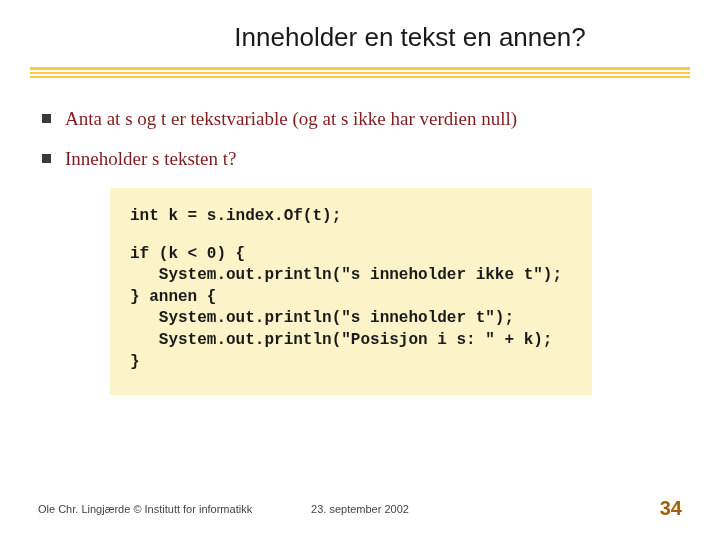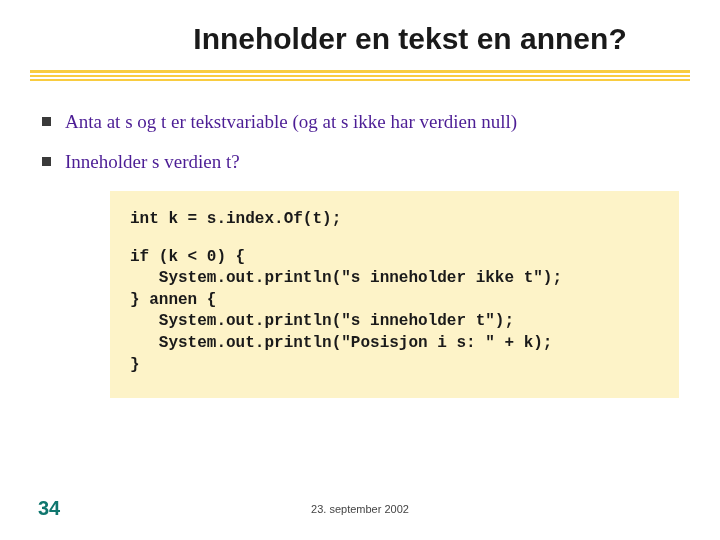--- a/index.html
+++ b/index.html
@@ -9,23 +9,23 @@
     background: #ffffff;
     font-family: Arial, Helvetica, sans-serif;
     position: relative;
     overflow: hidden;
   }
   .title-area {
     padding: 22px 30px 0 30px;
     text-align: center;
   }
   .title {
-    font-size: 30px;
+    font-size: 26px;
     color: #1a1a1a;
-    font-weight: 700;
+    font-weight: 400;
     margin-left: 100px;
   }
   .underline-wrap {
     margin: 14px 30px 0 30px;
   }
   .yellow-line {
     height: 3px;
     background: #f9cc3f;
     width: 100%;
     margin-bottom: 2px;
@@ -43,27 +43,27 @@
     width: 9px;
     height: 9px;
     background: #3a3a3a;
     margin-top: 6px;
     margin-right: 14px;
     flex-shrink: 0;
   }
   .bullet-text {
     font-family: "Times New Roman", Times, serif;
     font-size: 19px;
-    color: #4c1d95;
+    color: #7f1d1d;
   }
   .code-box {
     margin: 8px 0 0 68px;
     background: #fdf3c8;
     padding: 18px 20px 22px 20px;
-    width: 569px;
+    width: 482px;
   }
   .code-line {
     font-family: "Courier New", Courier, monospace;
     font-size: 16px;
     font-weight: bold;
     color: #1a1a1a;
     white-space: pre;
     line-height: 1.35;
   }
   .code-gap { height: 16px; }
@@ -80,21 +80,21 @@
     color: #444;
   }
   .footer-center {
     position: absolute;
     left: 50%;
     transform: translateX(-50%);
   }
   .page-num {
     font-size: 20px;
     font-weight: bold;
-    color: #0f766e;
+    color: #a16207;
   }
 </style>
 </head>
 <body>
 
 <div class="title-area">
   <div class="title">Inneholder en tekst en annen?</div>
 </div>
 
 <div class="underline-wrap">
@@ -105,32 +105,33 @@
 
 <div class="content">
 
   <div class="bullet-row">
     <div class="bullet-icon"></div>
     <div class="bullet-text">Anta at s og t er tekstvariable (og at s ikke har verdien null)</div>
   </div>
 
   <div class="bullet-row">
     <div class="bullet-icon"></div>
-    <div class="bullet-text">Inneholder s verdien t?</div>
+    <div class="bullet-text">Inneholder s teksten t?</div>
   </div>
 
   <div class="code-box">
     <div class="code-line">int k = s.index.Of(t);</div>
     <div class="code-gap"></div>
     <div class="code-line">if (k &lt; 0) {</div>
     <div class="code-line">   System.out.println("s inneholder ikke t");</div>
     <div class="code-line">} annen {</div>
     <div class="code-line">   System.out.println("s inneholder t");</div>
     <div class="code-line">   System.out.println("Posisjon i s: " + k);</div>
     <div class="code-line">}</div>
   </div>
 
 </div>
 
 <div class="footer">
+  <span>Ole Chr. Lingjærde © Institutt for informatikk</span>
   <span class="footer-center">23. september 2002</span>
   <span class="page-num">34</span>
 </div>
 
 </body></html>

